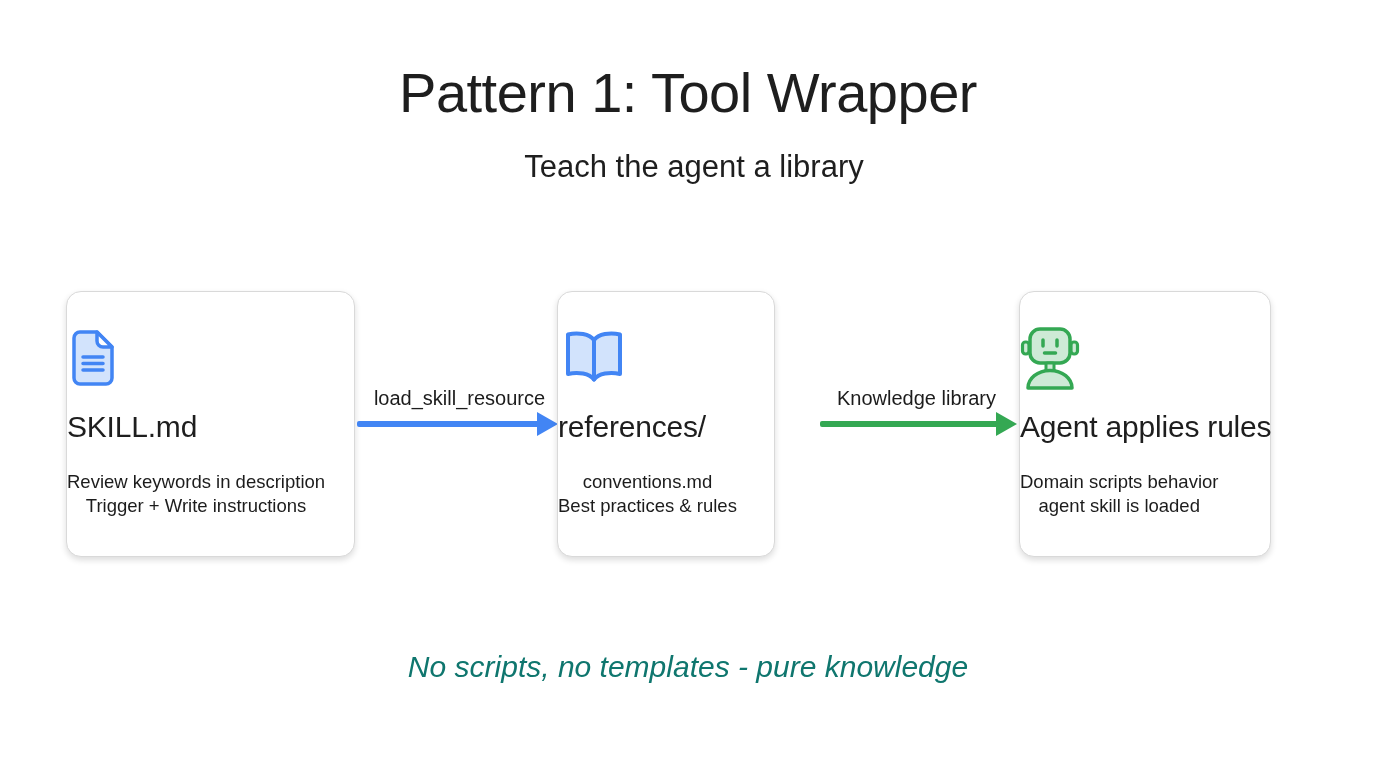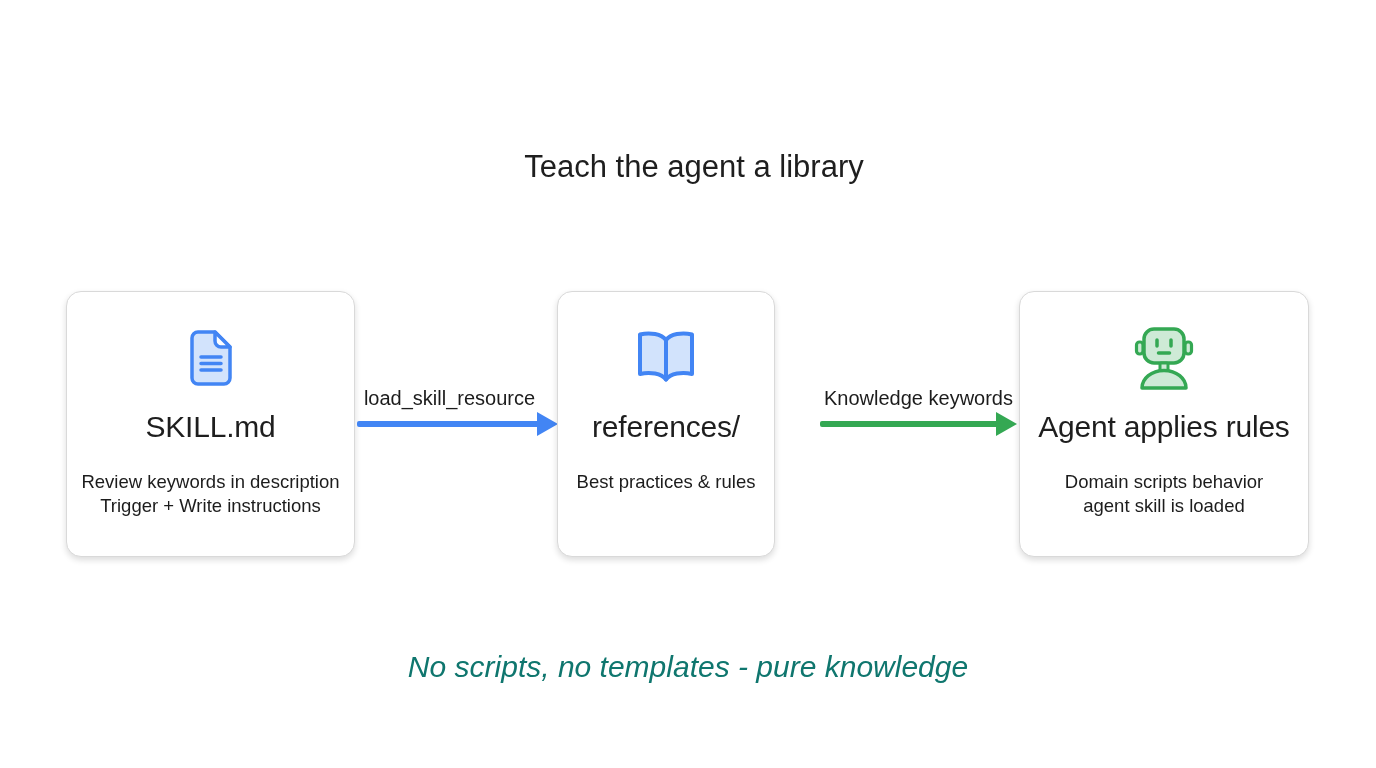--- a/index.html
+++ b/index.html
@@ -36,27 +36,27 @@
   .card {
     position: absolute;
     top: 291px;
     height: 266px;
     background: #ffffff;
     border: 1px solid #d9d9d9;
     border-radius: 15px;
     box-shadow: 0 3px 6px rgba(0,0,0,0.14);
     display: flex;
     flex-direction: column;
-    align-items: center;
+    align-items: flex-start;
     box-sizing: border-box;
     text-align: center;
   }
   .card1 { left: 66px;   width: 289px; }
   .card2 { left: 557px;  width: 218px; }
-  .card3 { left: 1019px; width: 290px; }
+  .card3 { left: 1019px; width: 252px; }
   .icon-wrap {
     height: 72px;
     margin-top: 30px;
     display: flex;
     align-items: center;
     justify-content: center;
   }
   .card-title {
     margin-top: 16px;
     font-size: 30px;
@@ -71,21 +71,21 @@
     color: #1c1c1c;
   }
   .flow-label {
     position: absolute;
     top: 387px;
     text-align: center;
     font-size: 20px;
     color: #1c1c1c;
     white-space: nowrap;
   }
-  .flow-label-1 { left: 357px; width: 185px; }
+  .flow-label-1 { left: 367px; width: 185px; }
   .flow-label-2 { left: 824px; width: 185px; }
   .flow-line {
     position: absolute;
     top: 421px;
     height: 6px;
     border-radius: 2px;
   }
   .flow-line-1 { left: 357px; width: 182px; background: #4285f4; }
   .flow-line-2 { left: 820px; width: 178px; background: #34a853; }
   .flow-head {
@@ -105,20 +105,21 @@
     font-size: 30px;
     font-style: italic;
     color: #0f766e;
   }
 </style>
 </head>
 <body>
 
 <div class="canvas">
 
+  <h1 class="title">Pattern 1: Tool Wrapper</h1>
   <h2 class="subtitle">Teach the agent a library</h2>
 
   <div class="card card1">
     <span class="icon-wrap">
       <svg width="52" height="58" viewBox="0 0 52 58" aria-hidden="true">
         <path d="M7 9 a6 6 0 0 1 6 -6 h17 l15 15 v31 a6 6 0 0 1 -6 6 H13 a6 6 0 0 1 -6 -6 Z" fill="#d2e3fc" stroke="#4285f4" stroke-width="3.5" stroke-linejoin="round"></path>
         <path d="M30 3 l15 15 h-9 a6 6 0 0 1 -6 -6 Z" fill="#ffffff" stroke="#4285f4" stroke-width="3.5" stroke-linejoin="round"></path>
         <path d="M16 28 h20 M16 34.5 h20 M16 41 h20" fill="none" stroke="#4285f4" stroke-width="3.5" stroke-linecap="round"></path>
       </svg>
     </span>
@@ -135,25 +136,26 @@
 
   <div class="card card2">
     <span class="icon-wrap">
       <svg width="72" height="62" viewBox="0 0 72 62" aria-hidden="true">
         <path d="M36 13 C31.5 7 20 5 10 7.5 L10 47 C20 44.5 31.5 46.5 36 52.5 Z" fill="#d2e3fc" stroke="#4285f4" stroke-width="4" stroke-linejoin="round"></path>
         <path d="M36 13 C40.5 7 52 5 62 7.5 L62 47 C52 44.5 40.5 46.5 36 52.5 Z" fill="#d2e3fc" stroke="#4285f4" stroke-width="4" stroke-linejoin="round"></path>
       </svg>
     </span>
     <div class="card-title">references/</div>
     <div class="card-desc">
+      <div>conventions.md</div>
       <div>Best practices &amp; rules</div>
     </div>
   </div>
 
-  <div class="flow-label flow-label-2">Knowledge keywords</div>
+  <div class="flow-label flow-label-2">Knowledge library</div>
   <div class="flow-line flow-line-2"></div>
   <div class="flow-head flow-head-2"></div>
 
   <div class="card card3">
     <span class="icon-wrap">
       <svg width="60" height="66" viewBox="0 0 60 66" aria-hidden="true">
         <rect x="2.5" y="17" width="6.5" height="12" rx="3" fill="#ceead6" stroke="#34a853" stroke-width="3.2" stroke-linejoin="round"></rect>
         <rect x="51" y="17" width="6.5" height="12" rx="3" fill="#ceead6" stroke="#34a853" stroke-width="3.2" stroke-linejoin="round"></rect>
         <rect x="10" y="4" width="40" height="34" rx="10" fill="#ceead6" stroke="#34a853" stroke-width="3.5" stroke-linejoin="round"></rect>
         <path d="M23 15 v6 M37 15 v6" fill="none" stroke="#34a853" stroke-width="3.5" stroke-linecap="round"></path>

